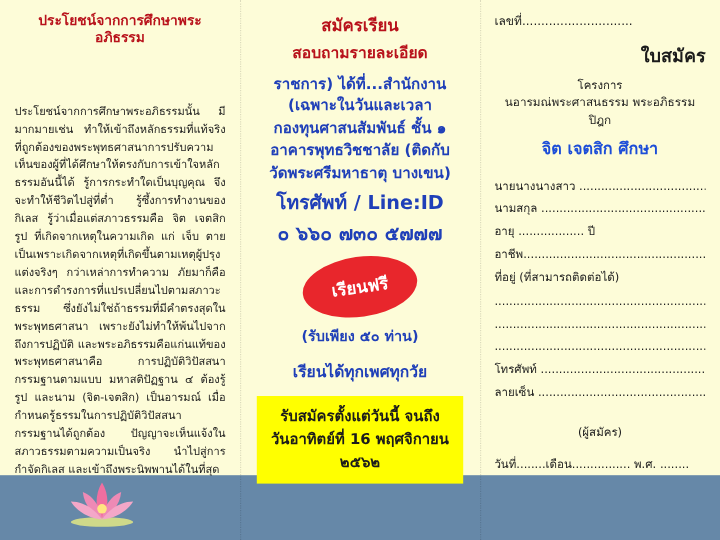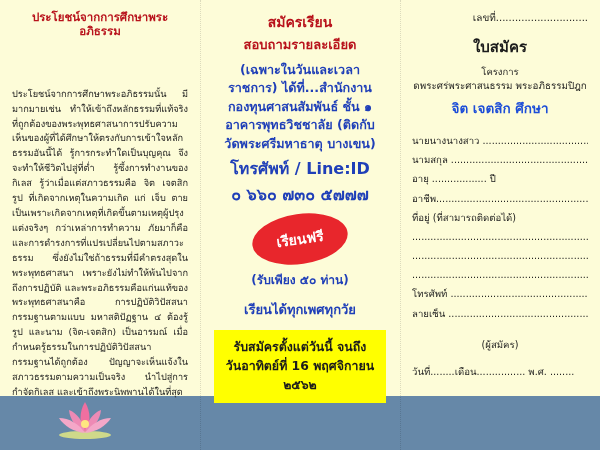--- a/index.html
+++ b/index.html
@@ -139,28 +139,27 @@
     color: #1b1b1b;
     font-size: 12.4px;
     font-weight: bold;
     line-height: 1.55;
   }
 
   
   .rt-no {
     font-size: 10px;
     color: #1b1b1b;
-    text-align: right;
     margin-bottom: 10px;
   }
   .rt-title {
     font-size: 15px;
     font-weight: bold;
     color: #1b1b1b;
-    text-align: center;
+    text-align: right;
     margin-bottom: 6px;
   }
   .rt-prog {
     font-size: 9.5px;
     color: #1b1b1b;
     text-align: center;
     line-height: 1.5;
   }
   .rt-prog-main {
     font-size: 9.8px;
@@ -217,22 +216,22 @@
       <path d="M37 39 C26 38 16 32 11 24 C21 24 31 30 37 39 Z" fill="#f4a7c8"></path>
       <path d="M37 39 C48 38 58 32 63 24 C53 24 43 30 37 39 Z" fill="#f4a7c8"></path>
       <circle cx="37" cy="30" r="4" fill="#ffe680"></circle>
     </svg>
   </div>
 
   <div class="panel panel-mid">
     <div class="mid-head">สมัครเรียน</div>
     <div class="mid-sub">สอบถามรายละเอียด</div>
 
+    <div class="mid-detail">ราชการ) ได้ที่...สำนักงาน</div>
     <div class="mid-detail">(เฉพาะในวันและเวลา</div>
-    <div class="mid-detail">ราชการ) ได้ที่...สำนักงาน</div>
     <div class="mid-detail">กองทุนศาสนสัมพันธ์  ชั้น ๑</div>
     <div class="mid-detail">อาคารพุทธวิชชาลัย (ติดกับ</div>
     <div class="mid-detail">วัดพระศรีมหาธาตุ บางเขน)</div>
 
     <div class="mid-phone">โทรศัพท์ / Line:ID</div>
     <div class="mid-phone">๐ ๖๖๐ ๗๓๐ ๕๗๗๗</div>
 
     <div class="stamp-wrap">
       <div class="stamp">เรียนฟรี</div>
     </div>
@@ -244,21 +243,21 @@
       <div>รับสมัครตั้งแต่วันนี้ จนถึง</div>
       <div>วันอาทิตย์ที่ 16 พฤศจิกายน</div>
       <div>๒๕๖๒</div>
     </div>
   </div>
 
   <div class="panel panel-right">
     <div class="rt-no">เลขที่.............................</div>
     <div class="rt-title">ใบสมัคร</div>
     <div class="rt-prog">โครงการ</div>
-    <div class="rt-prog-main">ดพระศร่พระศาสนธรรม พระอภิธรรมปิฎก</div>
+    <div class="rt-prog-main">นอารมณ่พระศาสนธรรม พระอภิธรรมปิฎก</div>
     <div class="rt-course">จิต เจตสิก ศึกษา</div>
 
     <div class="rt-line">นายนางนางสาว ........................................</div>
     <div class="rt-line">นามสกุล .................................................</div>
     <div class="rt-line">อายุ .................. ปี</div>
     <div class="rt-line">อาชีพ....................................................</div>
     <div class="rt-line">ที่อยู่ (ที่สามารถติดต่อได้)</div>
     <div class="rt-line">................................................................</div>
     <div class="rt-line">................................................................</div>
     <div class="rt-line">................................................................</div>

